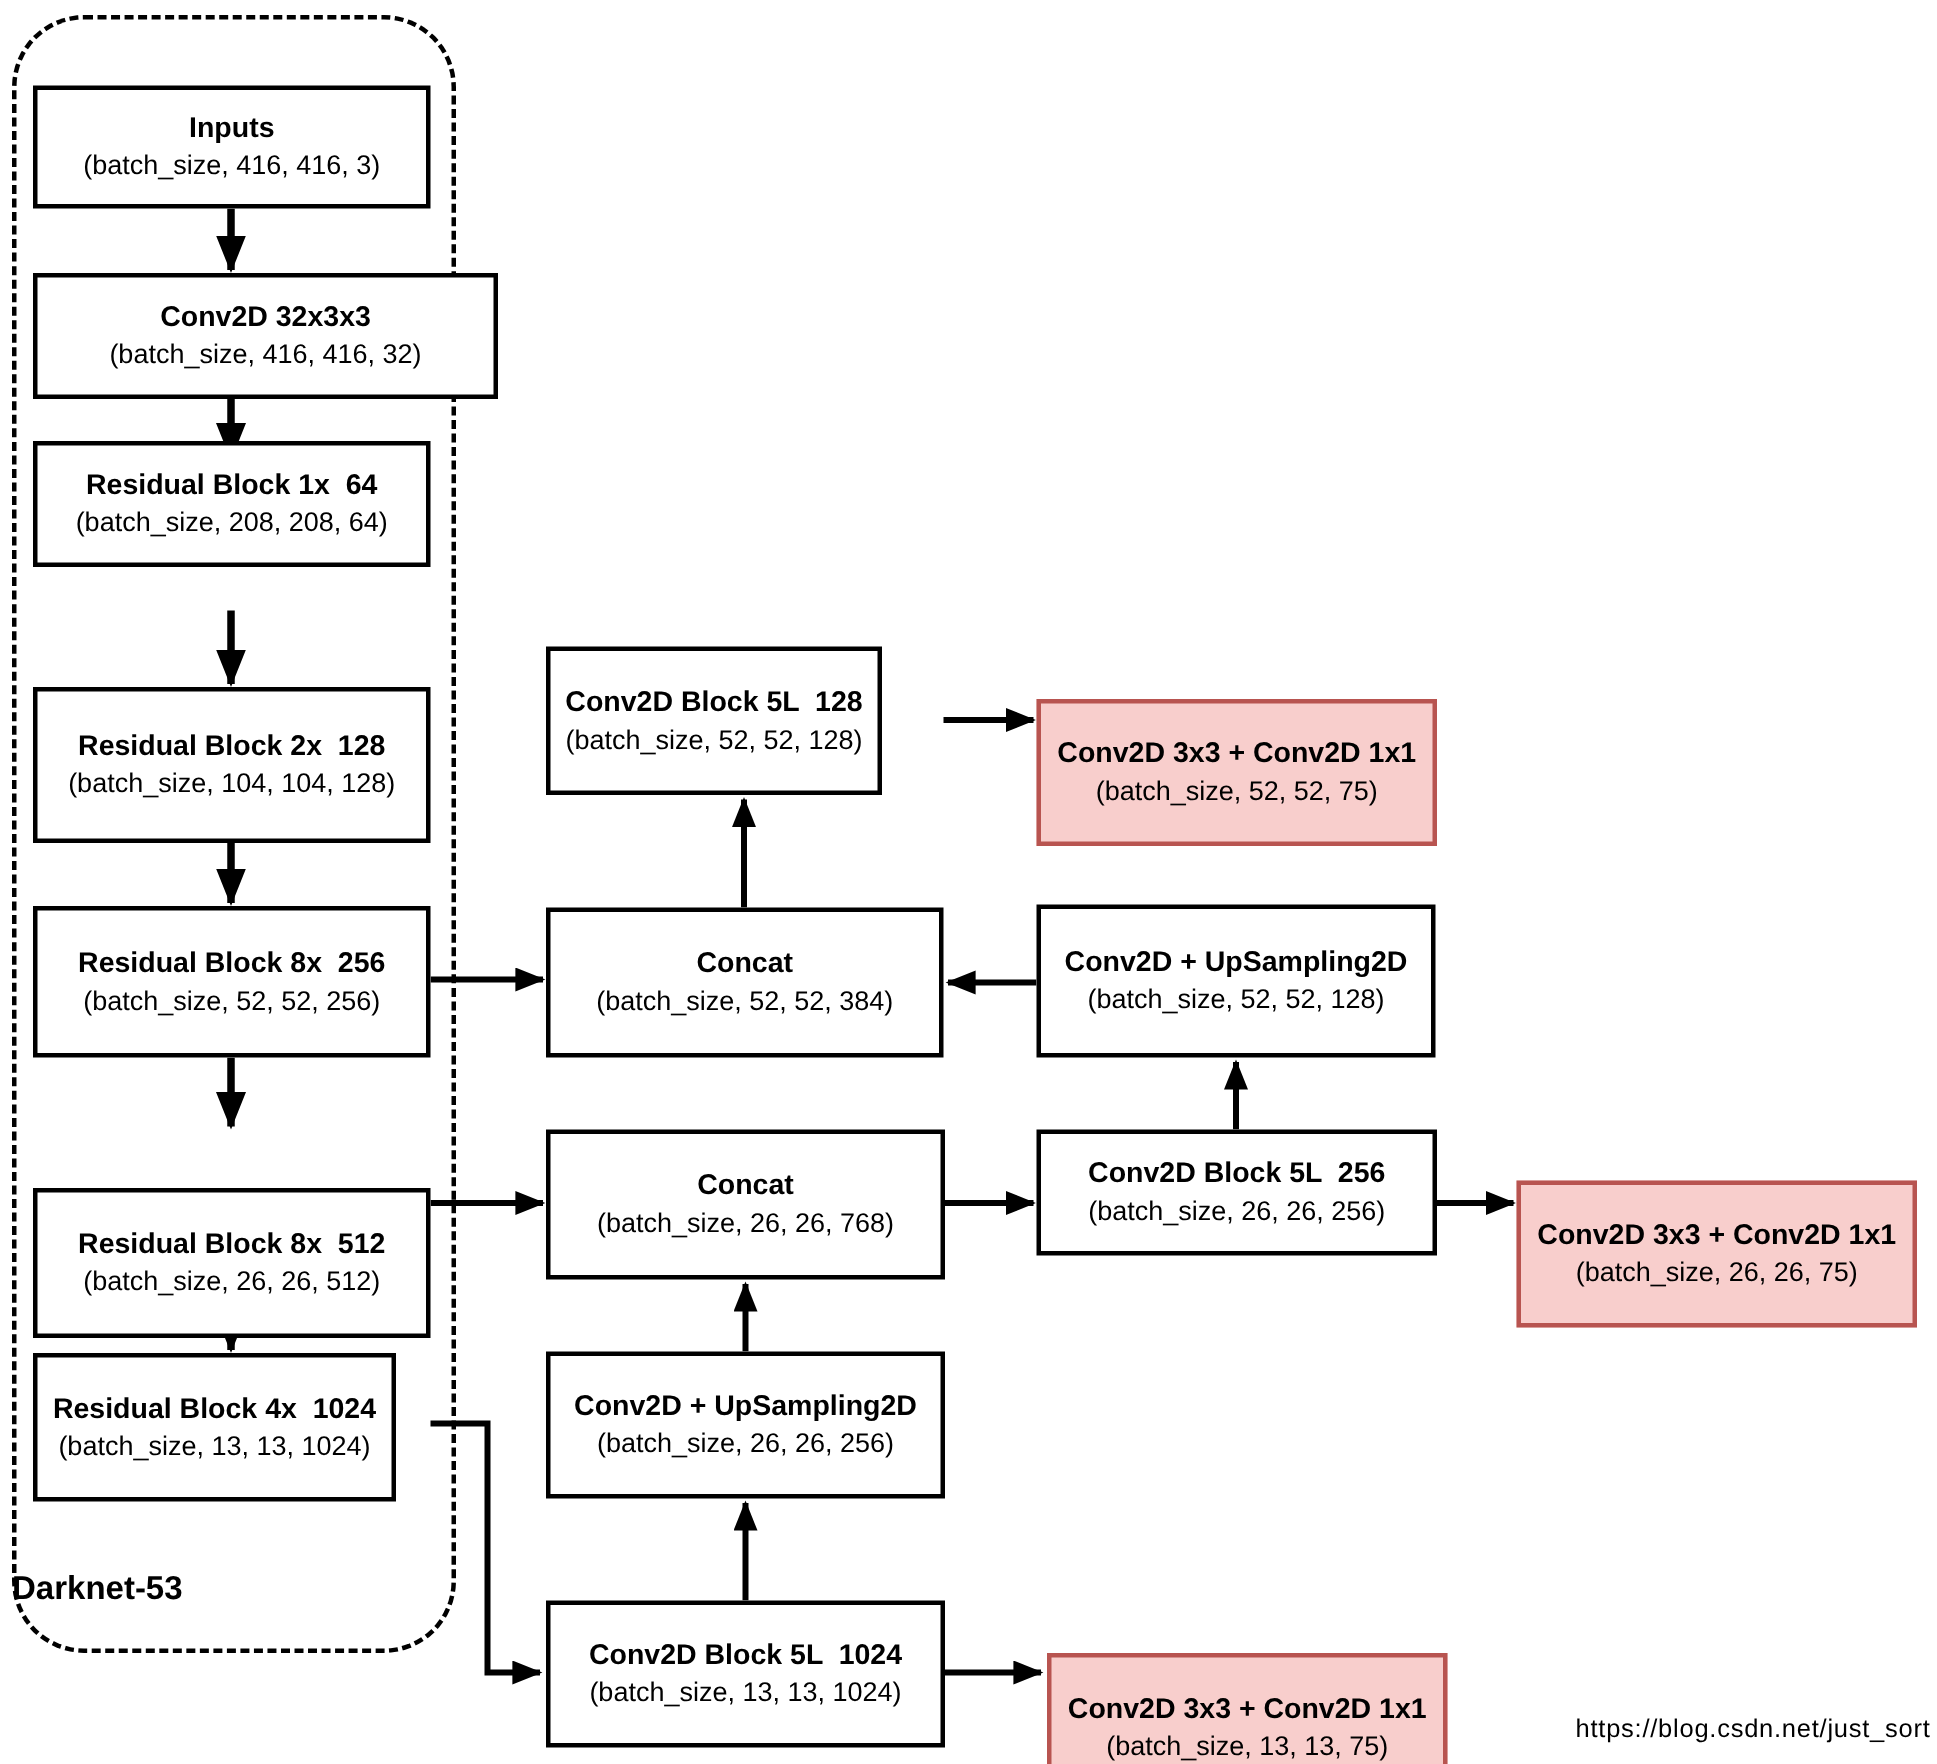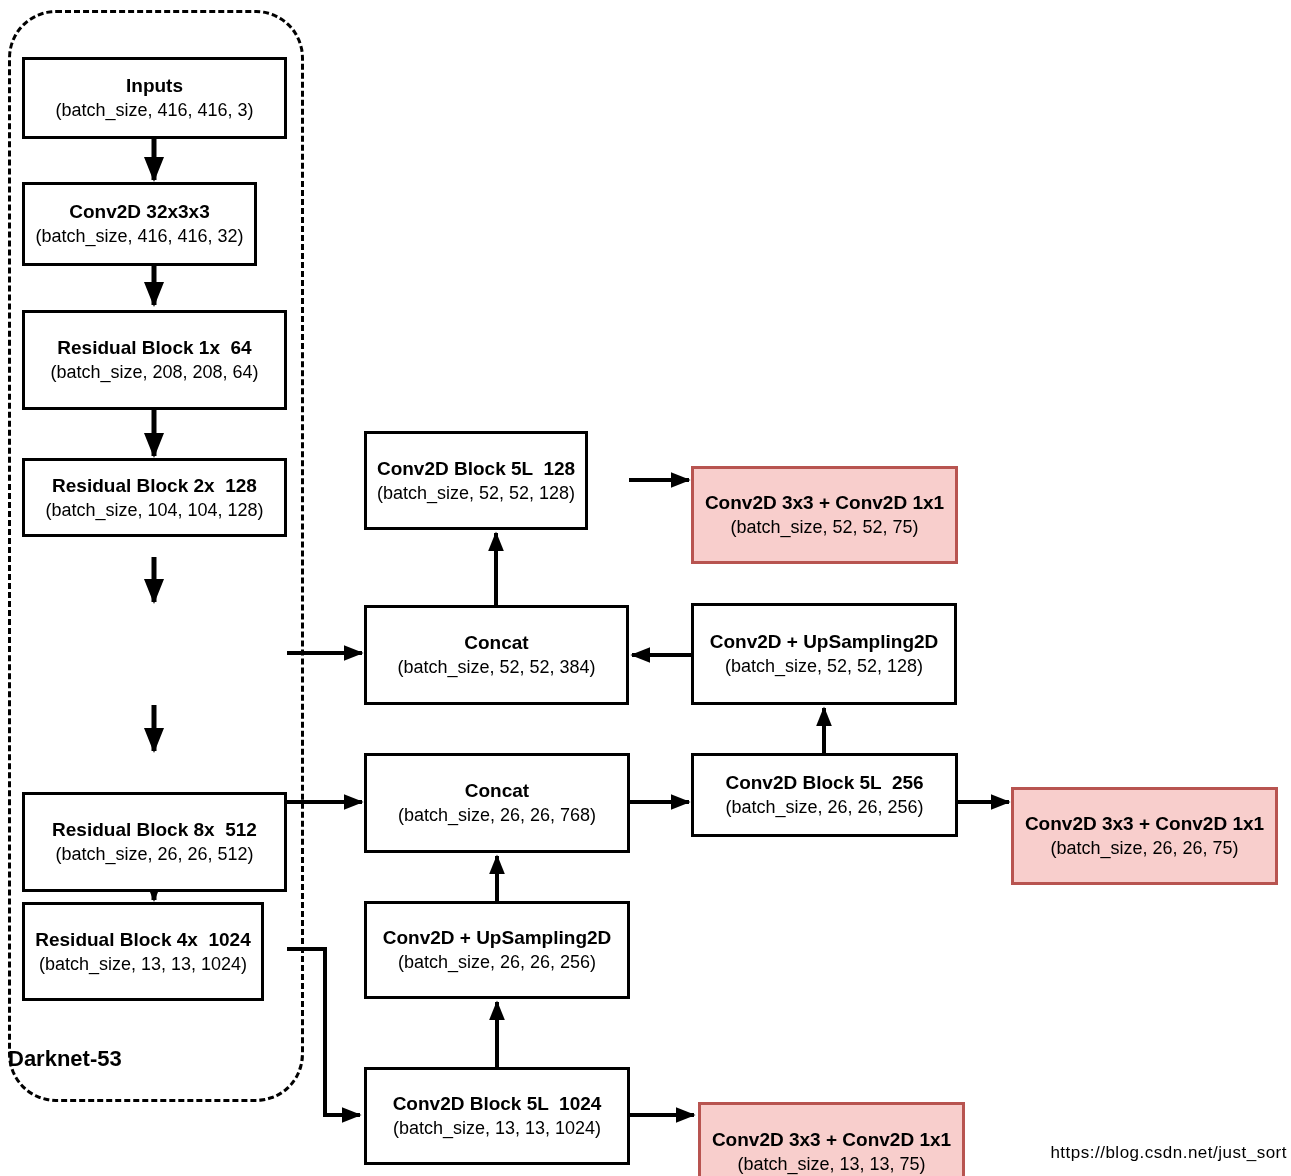--- a/index.html
+++ b/index.html
@@ -67,31 +67,35 @@
     <line class="w4" x1="958" y1="802" x2="1009" y2="802" marker-end="url(#ah)"></line>
     <line class="w4" x1="630" y1="1115" x2="694" y2="1115" marker-end="url(#ah)"></line>
 
     <polyline class="w4" points="287,949 325,949 325,1115 360,1115" marker-end="url(#ah)"></polyline>
   </svg>
 
   <div class="node" style="left:22px;top:57px;width:265px;height:82px">
     <span class="t">Inputs</span>
     <span class="s">(batch_size, 416, 416, 3)</span>
   </div>
-  <div class="node" style="left:22px;top:182px;width:235px;height:84px">
+  <div class="node" style="left:22px;top:182px;width:310px;height:84px">
     <span class="t">Conv2D 32x3x3</span>
     <span class="s">(batch_size, 416, 416, 32)</span>
   </div>
-  <div class="node" style="left:22px;top:310px;width:265px;height:100px">
+  <div class="node" style="left:22px;top:294px;width:265px;height:84px">
     <span class="t">Residual Block 1x  64</span>
     <span class="s">(batch_size, 208, 208, 64)</span>
   </div>
-  <div class="node" style="left:22px;top:458px;width:265px;height:79px">
+  <div class="node" style="left:22px;top:458px;width:265px;height:104px">
     <span class="t">Residual Block 2x  128</span>
     <span class="s">(batch_size, 104, 104, 128)</span>
+  </div>
+  <div class="node" style="left:22px;top:604px;width:265px;height:101px">
+    <span class="t">Residual Block 8x  256</span>
+    <span class="s">(batch_size, 52, 52, 256)</span>
   </div>
   <div class="node" style="left:22px;top:792px;width:265px;height:100px">
     <span class="t">Residual Block 8x  512</span>
     <span class="s">(batch_size, 26, 26, 512)</span>
   </div>
   <div class="node" style="left:22px;top:902px;width:242px;height:99px">
     <span class="t">Residual Block 4x  1024</span>
     <span class="s">(batch_size, 13, 13, 1024)</span>
   </div>
 

